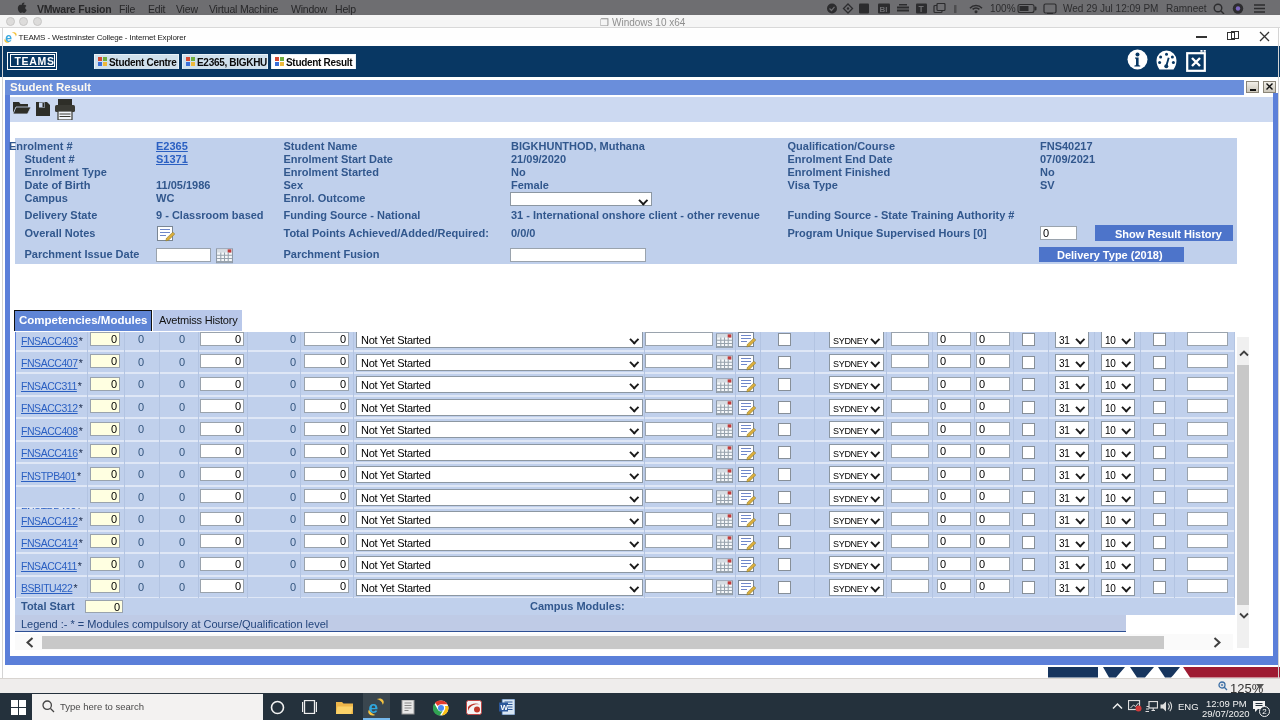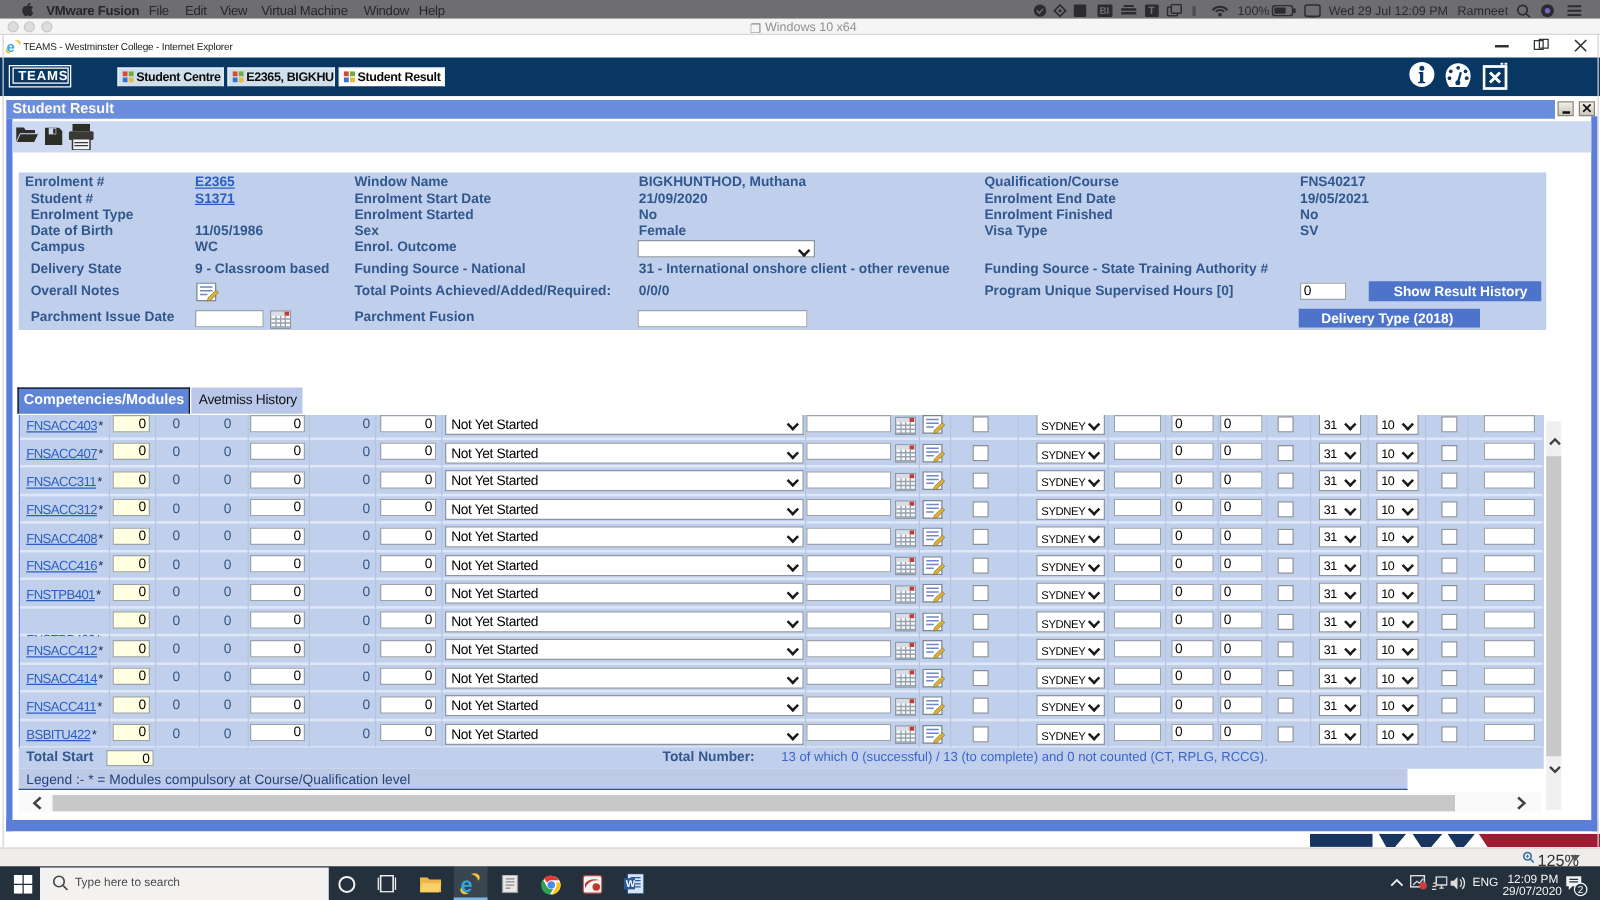--- a/index.html
+++ b/index.html
@@ -168,21 +168,21 @@
       <rect x="6.5" y="1" width="2" height="4" fill="#2e2e28"></rect>
 </svg>
 <svg class="abs" style="left:55px;top:99px" width="20" height="21" viewBox="0 0 20 21">
 <rect x="3" y="0" width="14" height="6" fill="#2e2e28"></rect>
 <rect x="0" y="6" width="20" height="7" rx="1.5" fill="#3a3a34"></rect>
 <rect x="3" y="12" width="14" height="9" fill="#f2f5fa" stroke="#3a3a34" stroke-width="1.2"></rect>
 <path d="M4.5 15h11M4.5 17.5h11" stroke="#3a3a34" stroke-width="1"></path>
 </svg>
 
 <div class="abs" style="left:15px;top:137.5px;width:1222px;height:126.5px;background:#c0d0ec"></div>
-<span class="abs lbl" style="left:20px;top:140px">Enrolment #</span>
+<span class="abs lbl" style="left:9px;top:140px">Enrolment #</span>
 <span class="abs lbl" style="left:24.5px;top:152.5px">Student #</span>
 <span class="abs lbl" style="left:24.5px;top:165.5px">Enrolment Type</span>
 <span class="abs lbl" style="left:24.5px;top:178.5px">Date of Birth</span>
 <span class="abs lbl" style="left:24.5px;top:191.5px">Campus</span>
 <span class="abs lbl" style="left:24.5px;top:209px">Delivery State</span>
 <span class="abs lbl" style="left:24.5px;top:227px">Overall Notes</span>
 <span class="abs lbl" style="left:24.5px;top:248px">Parchment Issue Date</span>
 
 <a class="abs lnk" style="left:156px;top:140px">E2365</a>
 <a class="abs lnk" style="left:156px;top:152.5px">S1371</a>
@@ -195,21 +195,21 @@
 <path d="M10.5 12.2L16.8 6.2L18.8 8L12.5 14.2L9.8 14.9Z" fill="#dcae3c" stroke="#8a7a30" stroke-width="0.6"></path>
 </svg>
 <input class="abs win left" style="left: 156px; top: 247.5px; width: 55px; height: 14px;">
 <svg class="abs" style="left:216px;top:248px" width="17" height="15.5" viewBox="0 0 16 14">
 <rect x="0.5" y="0.5" width="15" height="13" fill="#f6f8fa" stroke="#8e99a6"></rect>
 <rect x="1" y="1" width="14" height="3" fill="#d7dde3"></rect>
 <rect x="11" y="1" width="3.4" height="3" fill="#c23a3a"></rect>
 <path d="M1 6.5H15M1 9.5H15M1 12.5H15M4.5 4V13M8 4V13M11.5 4V13" stroke="#97a2ad" stroke-width="1"></path>
 </svg>
 
-<span class="abs lbl" style="left:283.5px;top:140px">Window Name</span>
+<span class="abs lbl" style="left:283.5px;top:140px">Student Name</span>
 <span class="abs lbl" style="left:283.5px;top:152.5px">Enrolment Start Date</span>
 <span class="abs lbl" style="left:283.5px;top:165.5px">Enrolment Started</span>
 <span class="abs lbl" style="left:283.5px;top:178.5px">Sex</span>
 <span class="abs lbl" style="left:283.5px;top:191.5px">Enrol. Outcome</span>
 <span class="abs lbl" style="left:283.5px;top:209px">Funding Source - National</span>
 <span class="abs lbl" style="left:283.5px;top:227px">Total Points Achieved/Added/Required:</span>
 <span class="abs lbl" style="left:283.5px;top:248px">Parchment Fusion</span>
 
 <span class="abs lbl" style="left:511px;top:140px">BIGKHUNTHOD, Muthana</span>
 <span class="abs lbl" style="left:511px;top:152.5px">21/09/2020</span>
@@ -224,21 +224,21 @@
 <input class="abs win left" style="left: 510px; top: 247.5px; width: 136px; height: 14px;">
 
 <span class="abs lbl" style="left:787.5px;top:140px">Qualification/Course</span>
 <span class="abs lbl" style="left:787.5px;top:152.5px">Enrolment End Date</span>
 <span class="abs lbl" style="left:787.5px;top:165.5px">Enrolment Finished</span>
 <span class="abs lbl" style="left:787.5px;top:178.5px">Visa Type</span>
 <span class="abs lbl" style="left:787.5px;top:209px">Funding Source - State Training Authority #</span>
 <span class="abs lbl" style="left:787.5px;top:227px">Program Unique Supervised Hours [0]</span>
 
 <span class="abs lbl" style="left:1040px;top:140px">FNS40217</span>
-<span class="abs lbl" style="left:1040px;top:152.5px">19/05/2021</span>
+<span class="abs lbl" style="left:1040px;top:152.5px">07/09/2021</span>
 <span class="abs lbl" style="left:1040px;top:165.5px">No</span>
 <span class="abs lbl" style="left:1040px;top:178.5px">SV</span>
 <input class="abs win left" style="left: 1040px; top: 226px; width: 37px; height: 14px;" value="0">
 <div class="abs" style="left:1095px;top:225px;width:138px;height:15.5px;background:#4d74ca"></div>
 <span class="abs" style="left:1115px;top:227.5px;font-size:11px;font-weight:bold;color:#fff">Show Result History</span>
 <div class="abs" style="left:1038.5px;top:246.5px;width:145px;height:15px;background:#4d74ca"></div>
 <span class="abs" style="left:1057px;top:248.5px;font-size:11px;font-weight:bold;color:#fff">Delivery Type (2018)</span>
 
 <div class="abs" style="left:13.5px;top:309.5px;width:138px;height:21.5px;background:#5f85d6;border:1.5px solid #111;border-bottom:none"></div>
 <span class="abs" style="left:19px;top:313.5px;font-size:11.5px;font-weight:bold;color:#fff">Competencies/Modules</span>
@@ -794,22 +794,21 @@
       <div class="abs vln" style="left:1032px"></div>
       <div class="abs vln" style="left:1078px"></div>
       <div class="abs vln" style="left:1124px"></div>
       <div class="abs vln" style="left:1158px"></div>
       <div class="abs vln" style="left:1218px"></div>
 </div>
 
 <div class="abs" style="left:15px;top:598px;width:1220px;height:17px;background:#c0d0ec">
 <span class="abs lbl" style="left:6px;top:2px">Total Start</span>
 <input class="abs yin" style="left: 70px; top: 2px; width: 38px; height: 13px;" value="0">
-<span class="abs lbl" style="left:515px;top:2px">Total Number:</span>
-<span class="abs" style="left:610px;top:2px;font-size:10.5px;color:#3c64c8;white-space:nowrap">13 of which 0 (successful) / 13 (to complete) and 0 not counted (CT, RPLG, RCCG).</span>
+<span class="abs lbl" style="left:515px;top:2px">Campus Modules:</span>
 </div>
 
 <div class="abs" style="left:15px;top:615px;width:1111px;height:17px;background:#bfcbe6;border-bottom:1.5px solid #2d4f94">
 <span class="abs" style="left:6px;top:2.5px;font-size:11px;color:#23457c;white-space:nowrap">Legend :- * = Modules compulsory at Course/Qualification level</span>
 </div>
 
 <div class="abs" style="left:15px;top:634px;width:1218px;height:16px;background:#fafafa"></div>
 <div class="abs" style="left:42px;top:635.5px;width:1122px;height:13.5px;background:#c8c8c8"></div>
 <svg class="abs" style="left:25px;top:637px" width="10" height="11" viewBox="0 0 10 11">
       <path d="M7.5 1L2.5 5.5L7.5 10" stroke="#404040" stroke-width="2" fill="none"></path>

